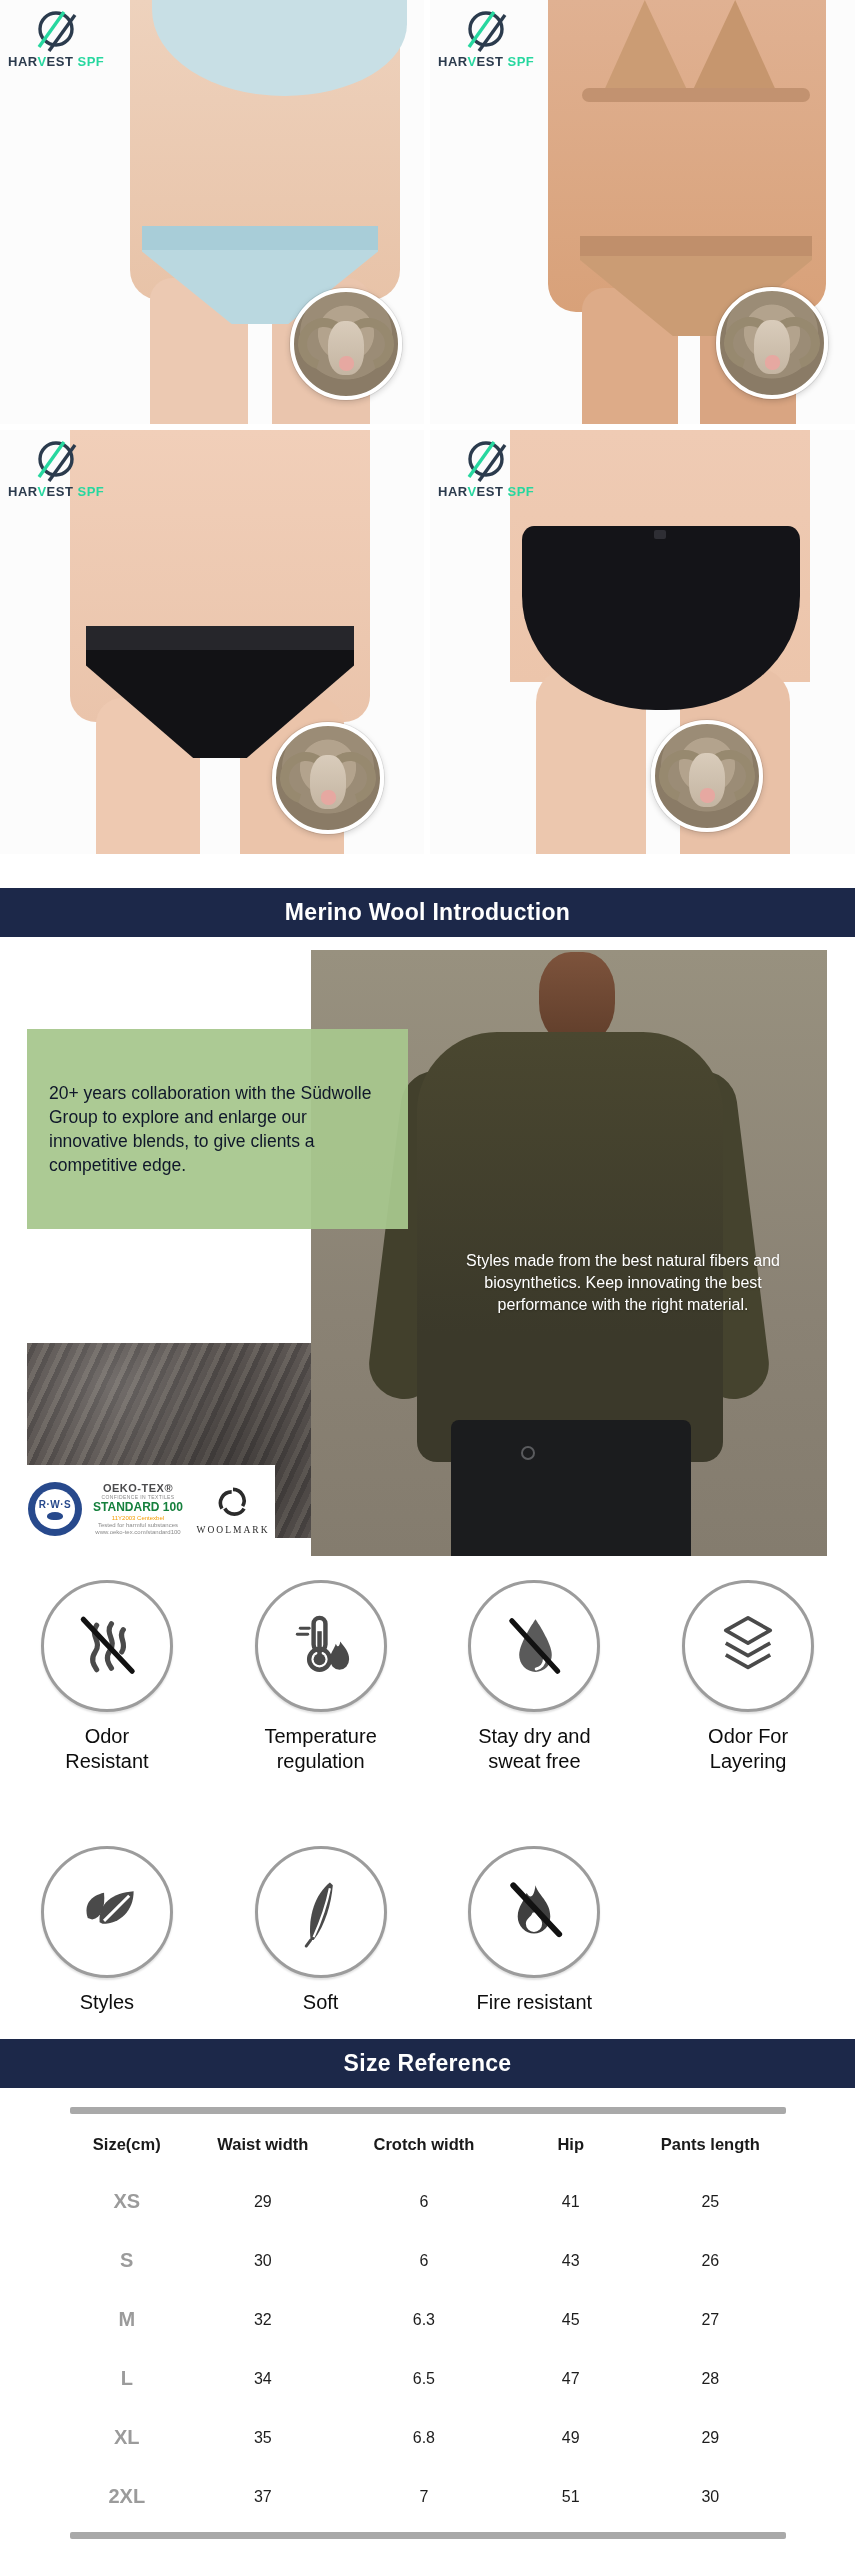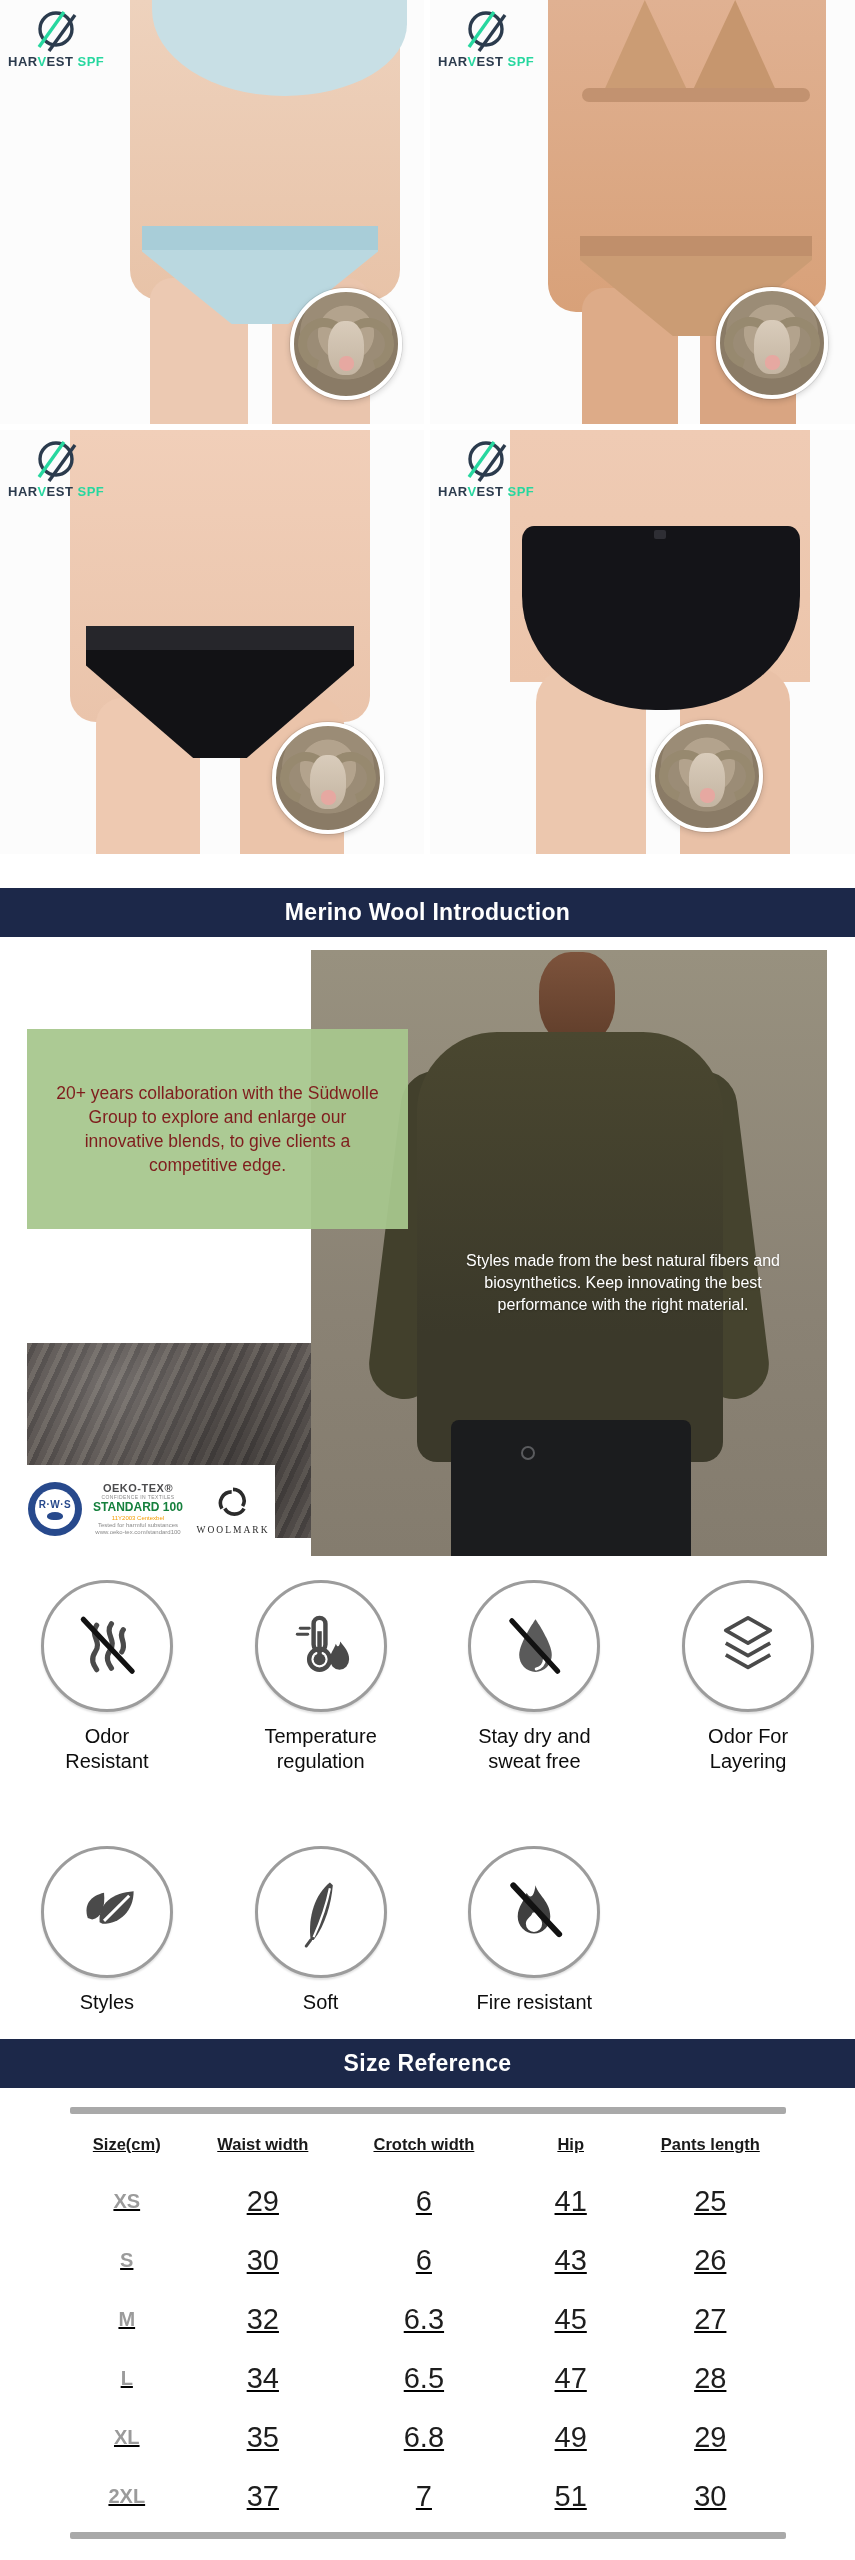--- a/index.html
+++ b/index.html
@@ -90,21 +90,21 @@
             border-radius:36px;transform:rotate(7deg);}
   .man-armR{position:absolute;left:372px;top:120px;width:70px;height:330px;background:#45432e;
             border-radius:36px;transform:rotate(-7deg);}
   .man-pants{position:absolute;left:140px;top:470px;width:240px;height:136px;background:#1b1c1e;
              border-radius:8px 8px 0 0;}
   .pants-dot{position:absolute;left:70px;top:26px;width:10px;height:10px;border:2px solid #5a5b5e;border-radius:50%;}
   .styles-text{position:absolute;left:451px;top:300px;width:344px;color:#fff;font-size:16px;
                line-height:1.38;text-align:center;z-index:4;text-shadow:0 1px 2px rgba(0,0,0,.25);}
   .green-box{position:absolute;left:27px;top:79px;width:381px;height:200px;background:rgba(167,199,141,.94);
              z-index:5;display:flex;align-items:center;justify-content:center;padding:0 22px;box-sizing:border-box;}
-  .green-box p{margin:0;color:#7f1d1d;font-size:17.5px;line-height:1.38;text-align:center;}
+  .green-box p{margin:0;color:#0f172a;font-size:17.5px;line-height:1.38;text-align:left;}
   .sudwolle{position:absolute;left:30px;top:304px;font-weight:bold;font-size:38px;line-height:37px;
             letter-spacing:-1px;z-index:2;}
   .sw-orange{color:#f59b00;} .sw-gray{color:#6b6b6d;}
   .fabric{position:absolute;left:27px;top:393px;width:284px;height:195px;z-index:1;
      background:
        radial-gradient(circle at 30% 20%,rgba(255,255,255,.14),transparent 45%),
        radial-gradient(circle at 75% 70%,rgba(0,0,0,.28),transparent 55%),
        repeating-linear-gradient(115deg,#6a645f 0 5px,#4e4947 5px 10px,#5b5552 10px 16px);}
   .certs{position:absolute;left:25px;top:515px;width:250px;height:88px;background:#fff;z-index:3;
          display:flex;align-items:center;justify-content:space-between;padding:0 3px;box-sizing:border-box;}
@@ -130,31 +130,31 @@
   .feat-circle{width:126px;height:126px;border:3px solid #9c9c9c;border-radius:50%;background:#fff;
                display:flex;align-items:center;justify-content:center;box-shadow:0 2px 2px rgba(0,0,0,.12);}
   .feat-label{margin-top:12px;font-size:20px;color:#0d0d0d;text-align:center;line-height:1.25;}
   .feat:nth-child(1) .feat-label{max-width:100px;}
   .feat:nth-child(2) .feat-label{max-width:130px;}
   .feat:nth-child(3) .feat-label{max-width:135px;}
   .feat:nth-child(4) .feat-label{max-width:100px;}
   .feat:nth-child(n+5) .feat-label{max-width:190px;}
 
   
-  .size-section{position:absolute;left:0;top:2088px;width:855px;height:420px;text-decoration:underline;}
+  .size-section{position:absolute;left:0;top:2088px;width:855px;height:420px;}
   .bar{width:716px;margin:0 auto;height:7px;background:#a9a9a9;border-radius:2px;}
   .bar-top{margin-top:19px;}
   .bar-bottom{margin-top:6px;}
   .tgrid{display:grid;grid-template-columns:16% 22% 23% 18% 21%;width:716px;margin:0 auto;
          align-items:center;text-align:center;}
   .thead{margin-top:10px;height:40px;font-weight:bold;font-size:16.5px;color:#1a1a1a;}
   .trows{margin-top:8px;}
   .trow{height:59px;}
   .sz{color:#9b9b9b;font-weight:bold;font-size:20px;}
-  .val{font-size:29px;color:#1d1d1d;}
+  .val{font-size:16px;color:#1d1d1d;}
 </style>
 </head>
 <body>
 
 <div class="page">
 
   <div class="photo photo1">
     <div class="shape p1-skin"></div>
     <div class="shape p1-legL"></div>
     <div class="shape p1-legR"></div>

